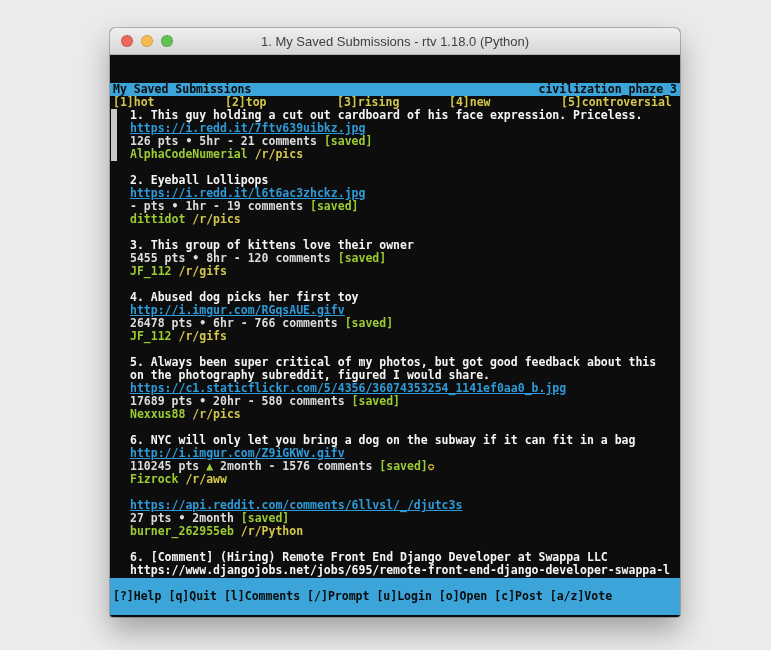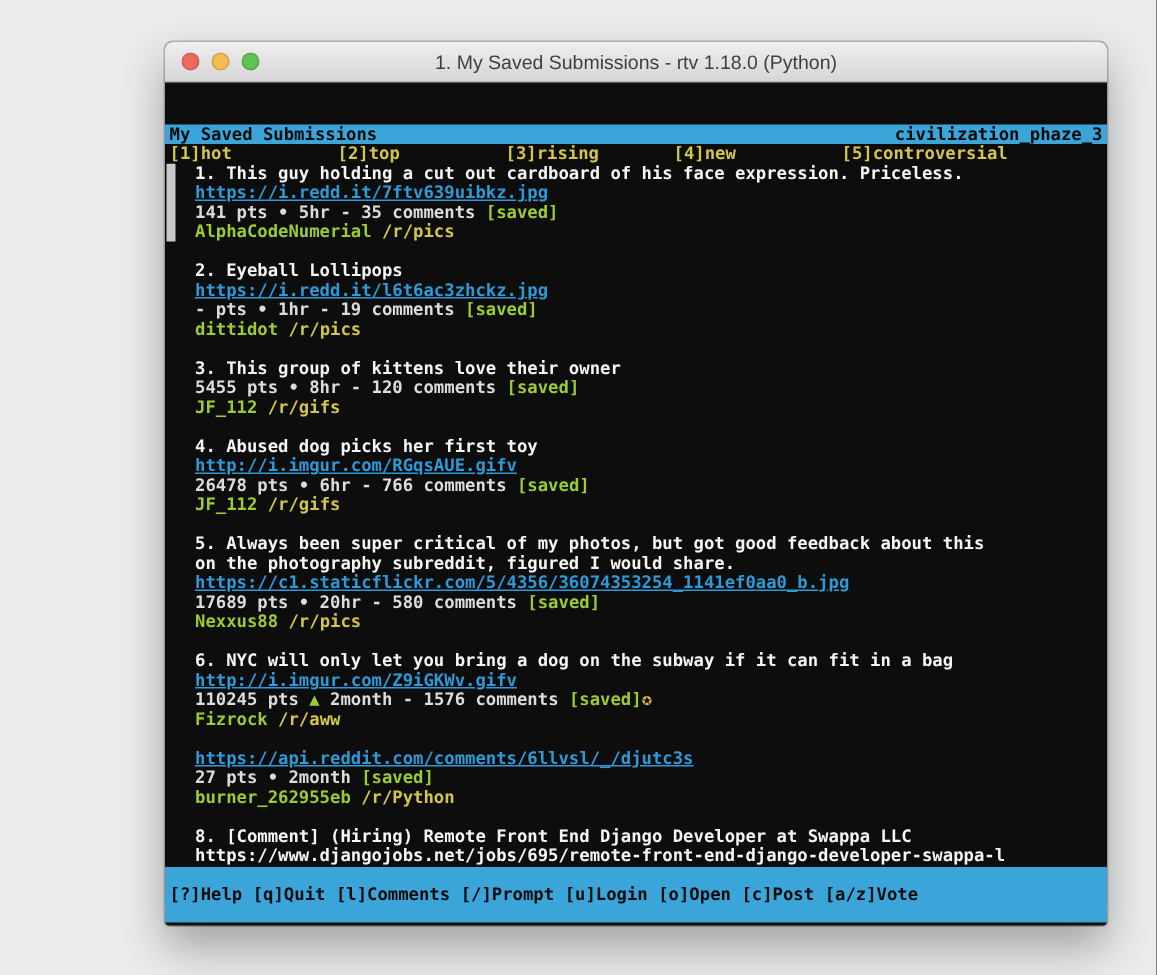--- a/index.html
+++ b/index.html
@@ -2,21 +2,21 @@
 <html style="--accent: #3ba4d9; --yellow: #d3c64a; --green: #9ccc33; --link: #2e9ad8; --gold: #d9b641; --white: #f5f5f5; --selbar: #c9c9c9;"><head>
 <meta charset="utf-8">
 <style>
   html,body{margin:0;padding:0;}
   body{
     width:771px;height:650px;position:relative;overflow:hidden;
     background:#ecebeb;
     font-family:"Liberation Sans",sans-serif;
   }
   .window{
-    position:absolute;left:110px;top:28px;width:628px;height:589px;
+    position:absolute;left:110px;top:28px;width:570px;height:589px;
     border-radius:5px 5px 3px 3px;overflow:hidden;background:#0d0d0d;
     box-shadow:0 14px 30px rgba(0,0,0,.32),0 0 0 1px rgba(0,0,0,.22);
   }
   .titlebar{
     height:26px;background:linear-gradient(#efefef,#d6d6d6);
     border-bottom:1px solid #b2b2b2;position:relative;
     display:flex;align-items:center;
   }
   .lights{display:flex;gap:8px;margin-left:11px;z-index:2;}
   .light{width:12px;height:12px;border-radius:50%;border:1px solid rgba(0,0,0,.15);box-sizing:border-box;}
@@ -75,21 +75,21 @@
   <div class="terminal">
     <div class="bar">
       <span>My Saved Submissions</span>
       <span>civilization_phaze_3</span>
     </div>
     <div class="cats"><span class="cat">[1]hot</span><span class="cat">[2]top</span><span class="cat">[3]rising</span><span class="cat">[4]new</span><span class="cat">[5]controversial</span></div>
     <div class="list">
         <div class="item selected">
           <div class="line"><span class="seg-title">1. This guy holding a cut out cardboard of his face expression. Priceless.</span></div>
           <div class="line"><span class="seg-link">https://i.redd.it/7ftv639uibkz.jpg</span></div>
-          <div class="line"><span class="seg-stats">141 pts • 5hr - 35 comments </span><span class="seg-saved">[saved]</span></div>
+          <div class="line"><span class="seg-stats">126 pts • 5hr - 21 comments </span><span class="seg-saved">[saved]</span></div>
           <div class="line"><span class="seg-author">AlphaCodeNumerial</span><span class="seg-subreddit"> /r/pics</span></div>
         </div>
         <div class="item">
           <div class="line"><span class="seg-title">2. Eyeball Lollipops</span></div>
           <div class="line"><span class="seg-link">https://i.redd.it/l6t6ac3zhckz.jpg</span></div>
           <div class="line"><span class="seg-stats">- pts • 1hr - 19 comments </span><span class="seg-saved">[saved]</span></div>
           <div class="line"><span class="seg-author">dittidot</span><span class="seg-subreddit"> /r/pics</span></div>
         </div>
         <div class="item">
           <div class="line"><span class="seg-title">3. This group of kittens love their owner</span></div>
@@ -114,20 +114,20 @@
           <div class="line"><span class="seg-link">http://i.imgur.com/Z9iGKWv.gifv</span></div>
           <div class="line"><span class="seg-stats">110245 pts </span><span class="seg-arrow">▲</span><span class="seg-stats"> 2month - 1576 comments </span><span class="seg-saved">[saved]</span><span class="seg-gold">✪</span></div>
           <div class="line"><span class="seg-author">Fizrock</span><span class="seg-subreddit"> /r/aww</span></div>
         </div>
         <div class="item">
           <div class="line"><span class="seg-link">https://api.reddit.com/comments/6llvsl/_/djutc3s</span></div>
           <div class="line"><span class="seg-stats">27 pts • 2month </span><span class="seg-saved">[saved]</span></div>
           <div class="line"><span class="seg-author">burner_262955eb</span><span class="seg-subreddit"> /r/Python</span></div>
         </div>
         <div class="item">
-          <div class="line"><span class="seg-title">8. [Comment] (Hiring) Remote Front End Django Developer at Swappa LLC</span></div>
+          <div class="line"><span class="seg-title">6. [Comment] (Hiring) Remote Front End Django Developer at Swappa LLC</span></div>
           <div class="line"><span class="seg-body">https://www.djangojobs.net/jobs/695/remote-front-end-django-developer-swappa-l</span></div>
           <div class="line"><span class="seg-ellipsis">…</span></div>
         </div>
       </div>
     <div class="footer"><span class="shortcut">[?]Help</span><span class="shortcut">[q]Quit</span><span class="shortcut">[l]Comments</span><span class="shortcut">[/]Prompt</span><span class="shortcut">[u]Login</span><span class="shortcut">[o]Open</span><span class="shortcut">[c]Post</span><span class="shortcut">[a/z]Vote</span></div>
   </div>
 </div>
 
 </body></html>

